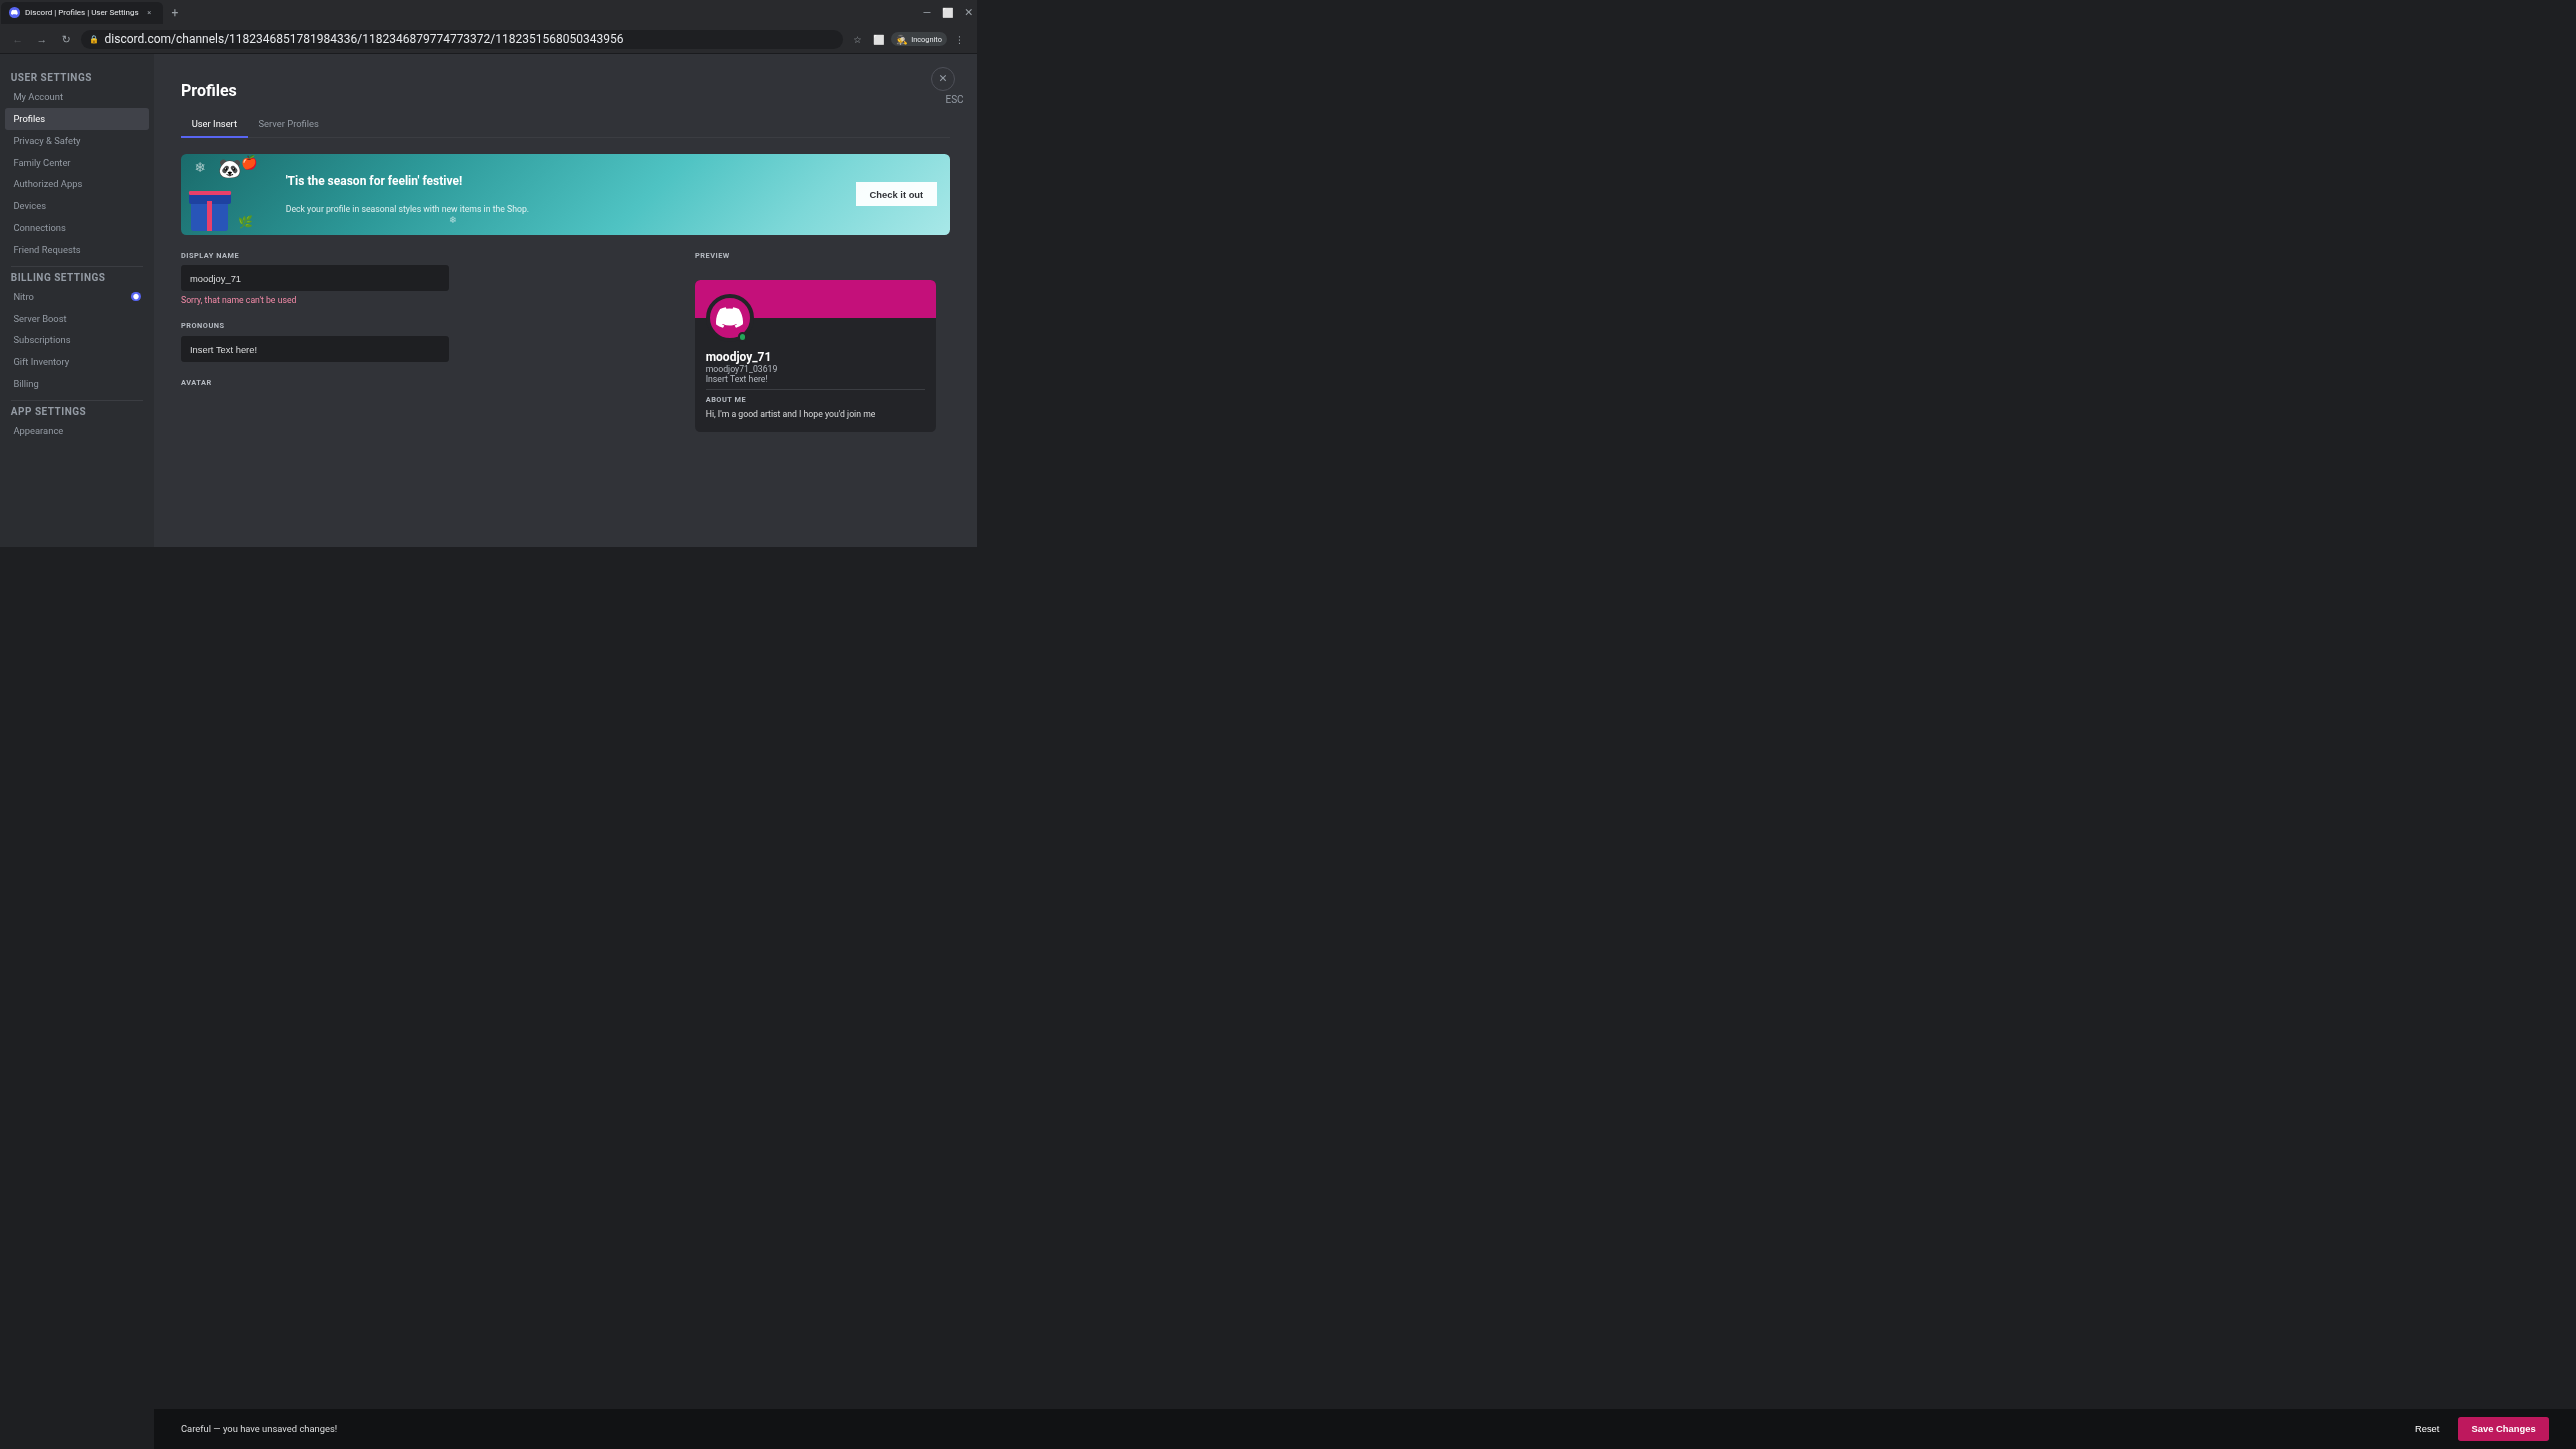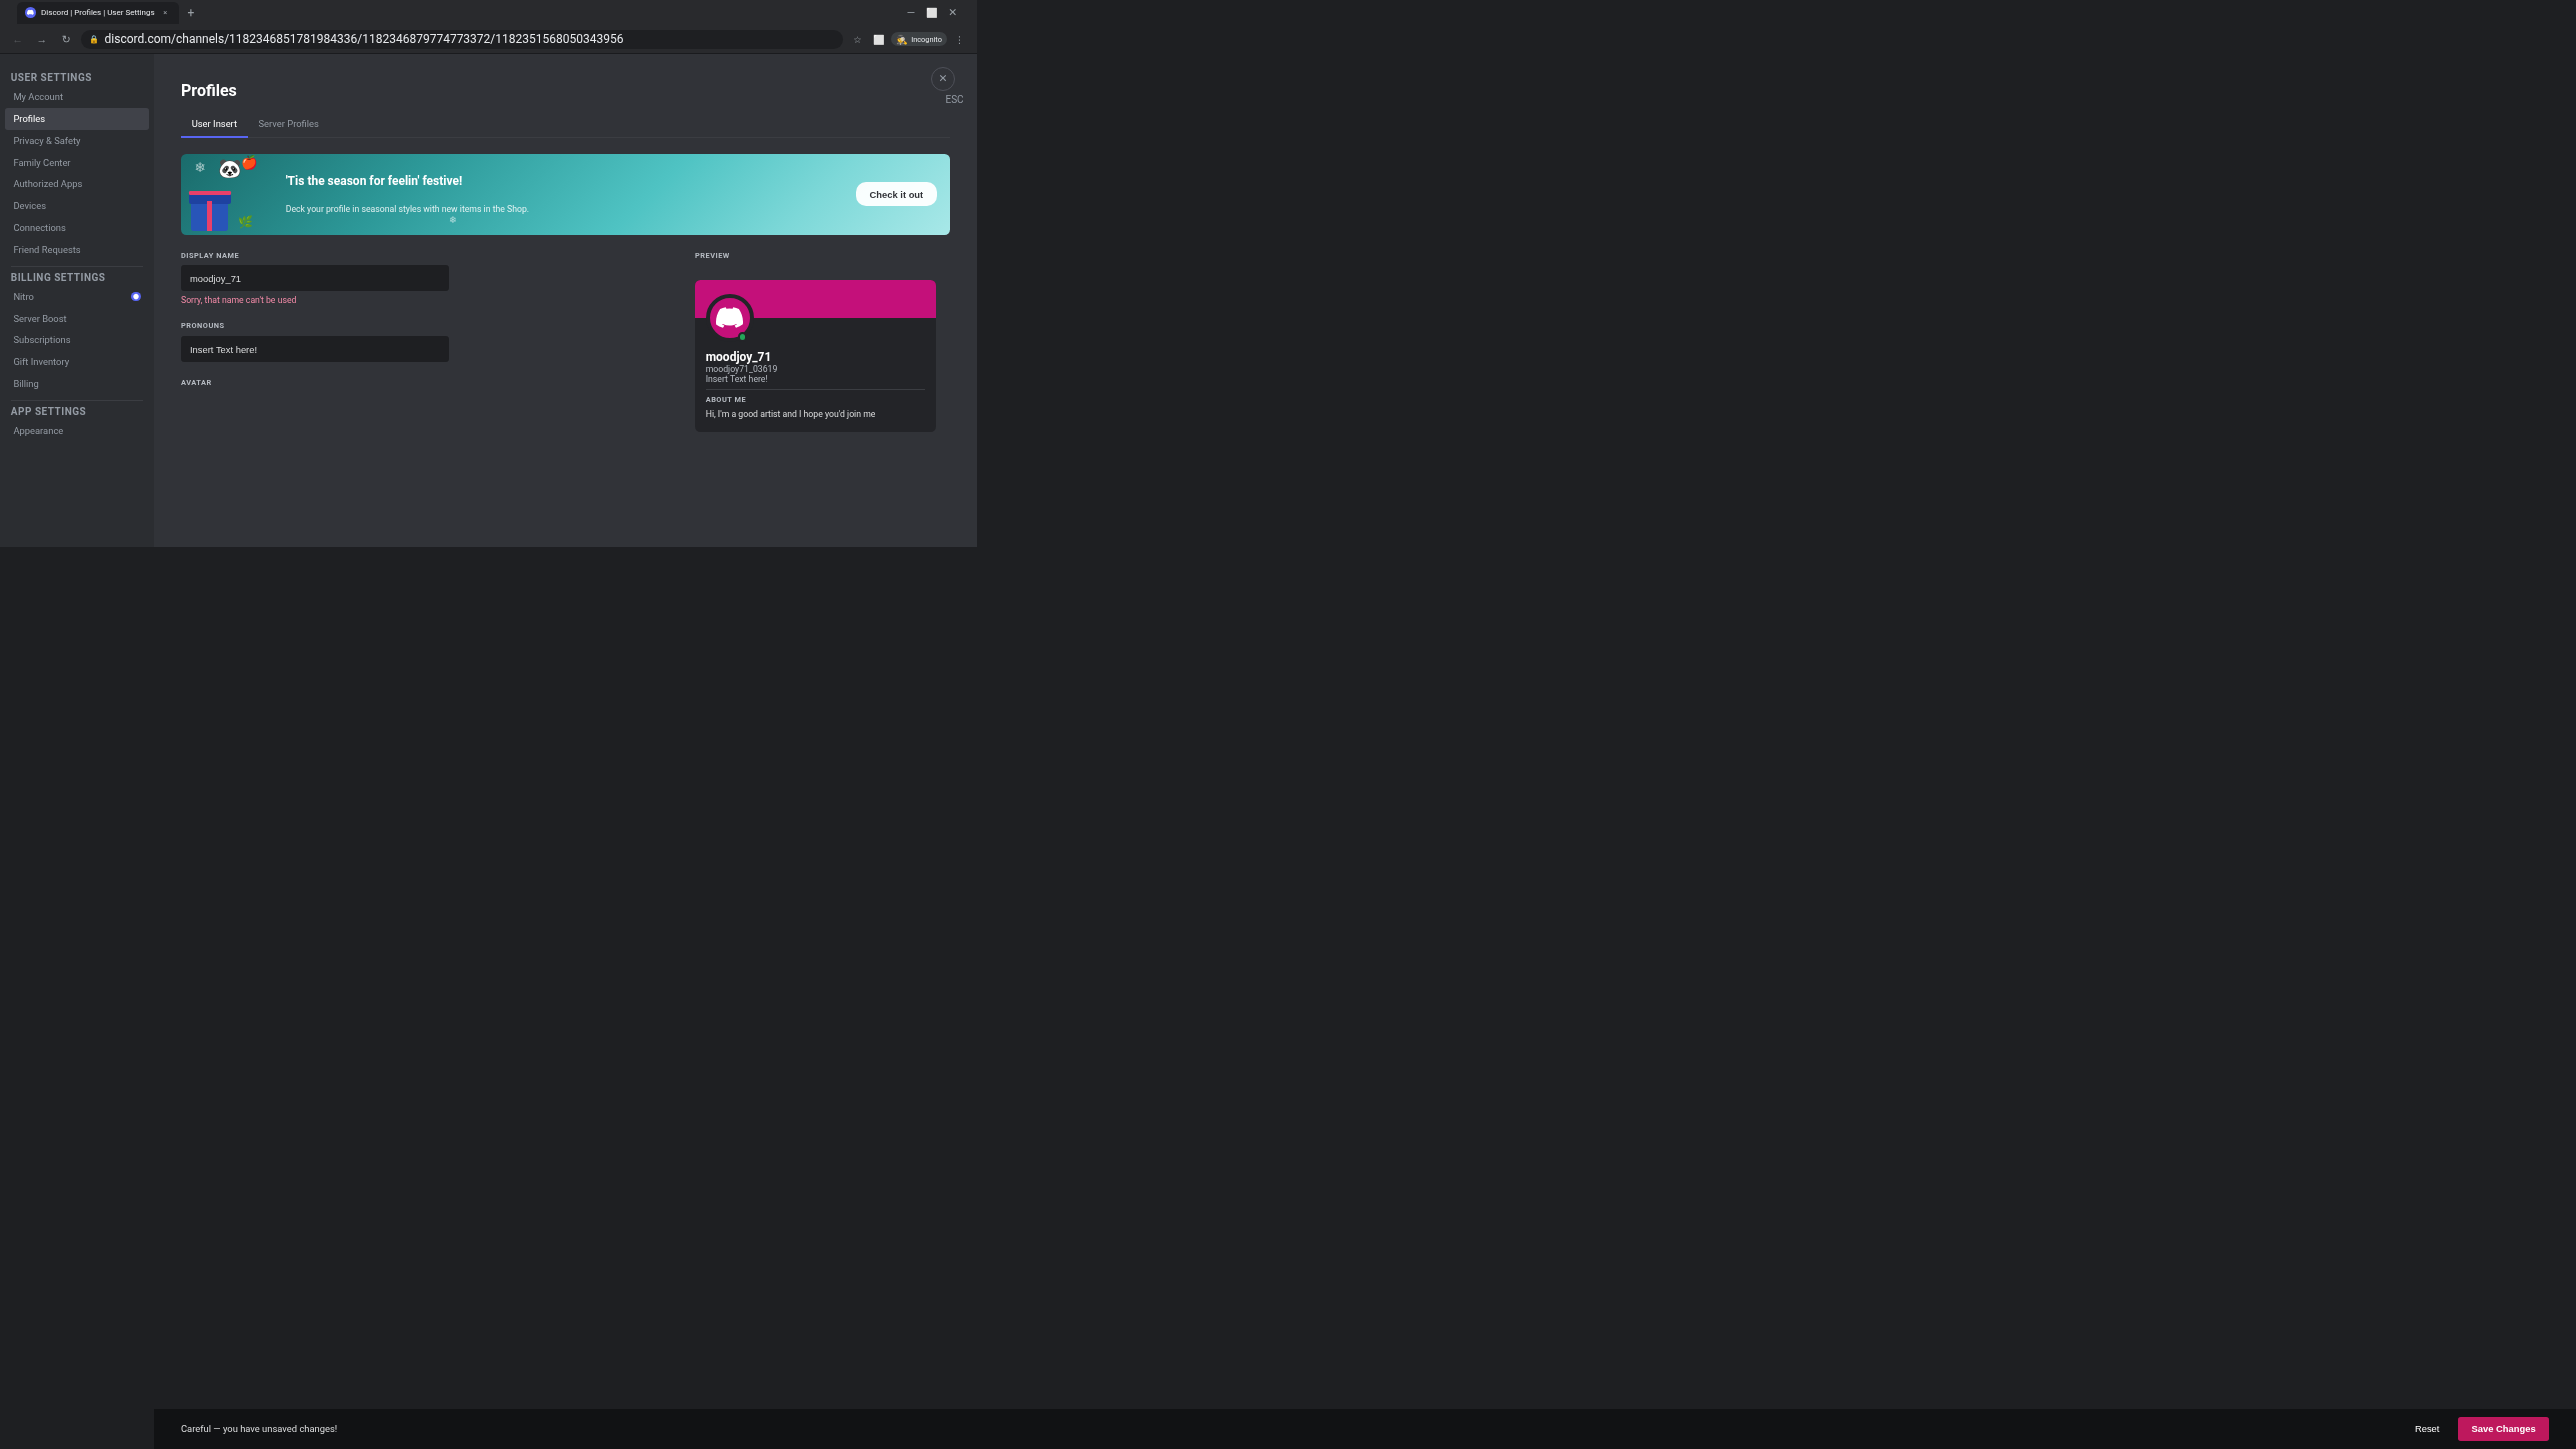--- a/index.html
+++ b/index.html
@@ -16,21 +16,21 @@
     
     .browser-chrome {
       background: #292a2d;
       border-bottom: 0.7px solid #1a1b1e;
     }
 
     .tab-bar {
       display: flex;
       align-items: center;
       height: 25.5px;
-      padding: 0 17px;
+      padding: 0 1px;
       gap: 2.7px;
     }
 
     .tab {
       display: flex;
       align-items: center;
       gap: 5.4px;
       background: #1e1f22;
       border-radius: 5.4px 5.4px 0 0;
       padding: 0 8px;
@@ -283,21 +283,21 @@
 
     .promo-subtitle {
       font-size: 8.7px;
       color: rgba(255,255,255,0.85);
     }
 
     .promo-btn {
       background: rgba(255,255,255,0.95);
       color: #313338;
       border: none;
-      border-radius: 10px;
+      border-radius: 0;
       padding: 6.7px 13.4px;
       font-size: 9.4px;
       font-weight: 600;
       cursor: pointer;
       margin-right: 13.4px;
       white-space: nowrap;
     }
 
     
     .esc-btn {

